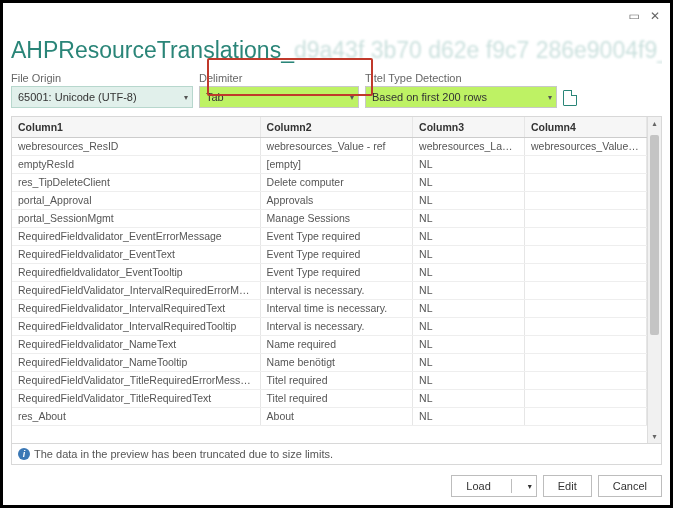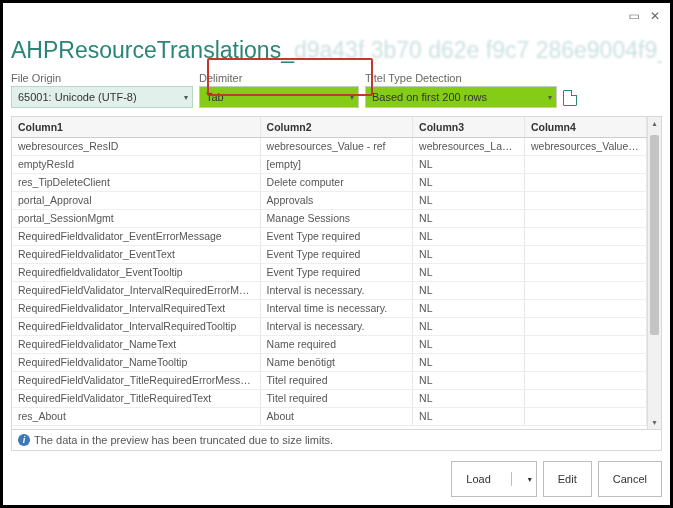--- a/index.html
+++ b/index.html
@@ -39,21 +39,21 @@
   .controls {
     display: flex;
     gap: 6px;
     align-items: flex-end;
   }
   .ctrl-group { display:flex; flex-direction:column; gap:2px; }
   .ctrl-label { color:#666; font-size:11px; }
   .select {
     height: 22px;
     border: 1px solid #c8c8c8;
-    background: #84cc16;
+    background: #bef264;
     display:flex;
     align-items:center;
     justify-content:space-between;
     padding: 0 4px 0 6px;
     font-size: 11px;
     color:#333;
   }
   .select .caret {
     font-size: 8px; color:#555;
   }
@@ -136,21 +136,21 @@
     display:flex;align-items:center;justify-content:center;
     font-style:italic;font-weight:bold;
   }
   .footer {
     display:flex;
     justify-content:flex-end;
     gap:6px;
     padding-top:10px;
   }
   .btn {
-    height:36px;
+    height:22px;
     border:1px solid #bdbdbd;
     background:#fff;
     padding:0 14px;
     font-size:11px;
     color:#333;
     display:flex;align-items:center;gap:12px;
   }
   .btn.split { padding-right:4px; }
   .btn.split .sep { width:1px;height:14px;background:#bdbdbd;margin:0 4px 0 8px;}
   .file-icon { width:14px;height:16px;border:1px solid #2a8578;border-radius:1px;position:relative; align-self:flex-end; margin-bottom:2px;}

